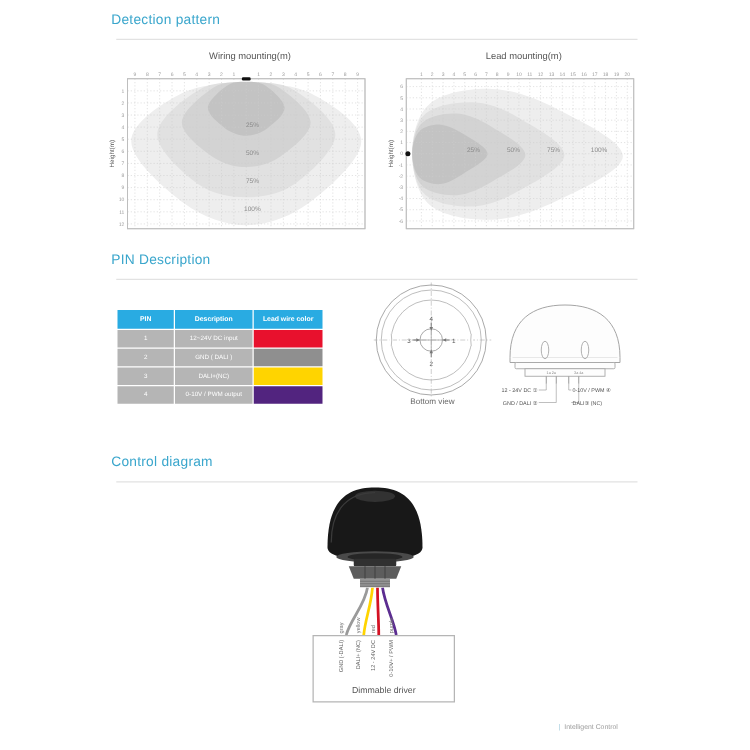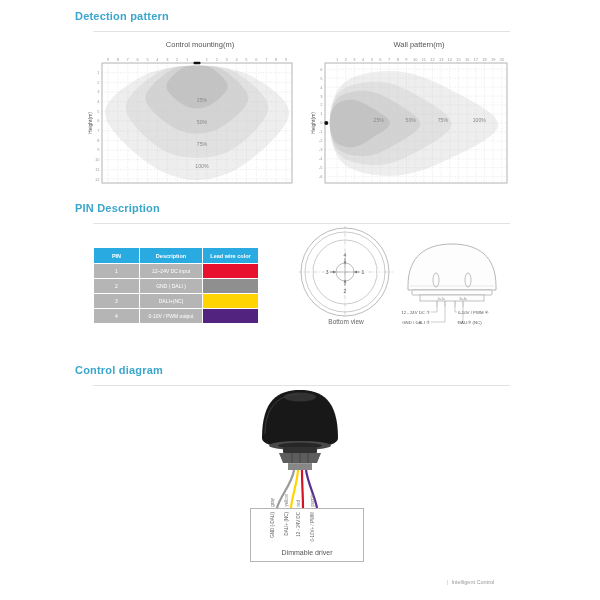--- a/index.html
+++ b/index.html
@@ -1,18 +1,18 @@
 <!DOCTYPE html>
 <html><head>
 <meta charset="utf-8">
 <style>
   html,body{margin:0;padding:0;background:#fff;}
   .page{position:relative;width:600px;height:600px;background:#fff;overflow:hidden;
         font-family:"Liberation Sans", sans-serif;}
-  .sec-title{position:absolute;left:75px;font-size:11px;font-weight:700;color:#3aa6cc;letter-spacing:.2px;}
+  .sec-title{position:absolute;left:89px;font-size:11px;font-weight:400;color:#3aa6cc;letter-spacing:.2px;}
   .rule{position:absolute;left:93px;width:417px;height:1px;background:#e2e2e2;}
   .chart{position:absolute;}
   .chart-title{font-size:7.5px;color:#555;text-align:center;padding-left:14px;height:12px;}
   .abs{position:absolute;}
   .pin-table{position:absolute;left:93px;top:247px;border-collapse:separate;border-spacing:1px;table-layout:fixed;}
   .pin-table th{background:#29abe2;color:#fff;font-size:5.5px;font-weight:700;height:15px;text-align:center;padding:0 1px;}
   .pin-table td{background:#b5b5b5;color:#fff;font-size:5px;height:14px;text-align:center;padding:0 1px;}
   .pin-table .c1{width:45px;}.pin-table .c2{width:62px;}.pin-table .c3{width:55px;}
   .caption{position:absolute;font-size:6.5px;color:#666;text-align:center;}
   .vlabel{position:absolute;writing-mode:vertical-rl;transform:rotate(180deg);font-size:4.5px;line-height:1.2;color:#777;white-space:nowrap;}
@@ -24,21 +24,21 @@
 </style>
 </head>
 <body>
 
 <div class="page">
 
   <div class="sec-title" style="top:10px">Detection pattern</div>
   <div class="rule" style="top:31px"></div>
 
   <div class="chart" style="left:87px;top:40px;width:212px">
-    <div class="chart-title">Control mounting(m)</div>
+    <div class="chart-title">Wiring mounting(m)</div>
     <svg id="chart0" width="212" height="136">
         <rect x="15" y="11" width="190" height="120" fill="#ffffff" stroke="#bdbdbd" stroke-width="0.7"></rect>
         <path d="M18.0,61.3C17.6,46.6 43.2,30.4 58.5,22.6C73.9,14.9 92.8,14.9 110.0,14.9C127.2,14.9 146.1,14.9 161.5,22.6C176.8,30.4 202.4,46.6 202.0,61.3C201.7,76.0 174.8,99.5 159.5,110.7C144.1,121.8 126.5,128.1 110.0,128.1C93.5,128.1 75.9,121.8 60.5,110.7C45.2,99.5 18.3,76.0 18.0,61.3Z" fill="#eeeeee"></path>
         <path d="M38.8,55.5C38.9,42.9 60.5,26.6 72.4,19.7C84.3,12.9 97.5,14.4 110.0,14.4C122.5,14.4 135.7,12.9 147.6,19.7C159.5,26.6 181.1,42.9 181.3,55.5C181.4,68.1 160.5,86.8 148.6,95.2C136.7,103.6 122.9,105.8 110.0,105.8C97.1,105.8 83.3,103.6 71.4,95.2C59.5,86.8 38.6,68.1 38.8,55.5Z" fill="#e1e1e1"></path>
         <path d="M58.5,45.8C58.9,36.6 75.7,23.1 84.3,17.8C92.8,12.5 101.4,13.9 110.0,13.9C118.6,13.9 127.2,12.5 135.7,17.8C144.3,23.1 161.1,36.6 161.5,45.8C161.8,55.0 146.3,67.0 137.7,72.9C129.1,78.9 119.2,81.6 110.0,81.6C100.8,81.6 90.9,78.9 82.3,72.9C73.7,67.0 58.2,55.0 58.5,45.8Z" fill="#d3d3d3"></path>
         <path d="M79.3,34.2C79.5,28.6 89.1,20.3 94.2,16.8C99.3,13.3 104.7,13.4 110.0,13.4C115.3,13.4 120.7,13.3 125.8,16.8C130.9,20.3 140.5,28.6 140.7,34.2C140.8,39.9 131.9,47.0 126.8,50.7C121.7,54.4 115.6,56.5 110.0,56.5C104.4,56.5 98.3,54.4 93.2,50.7C88.1,47.0 79.2,39.9 79.3,34.2Z" fill="#c3c3c3"></path>
         <line x1="20.937499999999996" y1="11" x2="20.937499999999996" y2="131" stroke="#cdcdcd" stroke-width="0.45" stroke-dasharray="1,1.6"></line>
         <line x1="30.83333333333333" y1="11" x2="30.83333333333333" y2="131" stroke="#cdcdcd" stroke-width="0.45" stroke-dasharray="1,1.6"></line>
         <line x1="40.729166666666664" y1="11" x2="40.729166666666664" y2="131" stroke="#cdcdcd" stroke-width="0.45" stroke-dasharray="1,1.6"></line>
         <line x1="50.625" y1="11" x2="50.625" y2="131" stroke="#cdcdcd" stroke-width="0.45" stroke-dasharray="1,1.6"></line>
@@ -103,21 +103,21 @@
         <text x="12.5" y="99.49677419354839" text-anchor="end" font-size="4" fill="#999">9</text>
         <text x="12.5" y="109.1741935483871" text-anchor="end" font-size="4" fill="#999">10</text>
         <text x="12.5" y="118.85161290322581" text-anchor="end" font-size="4" fill="#999">11</text>
         <text x="12.5" y="128.52903225806452" text-anchor="end" font-size="4" fill="#999">12</text>
         <text x="4.5" y="71" text-anchor="middle" font-size="5" fill="#555" transform="rotate(-90 4.5 71)">Height(m)</text>
         <rect x="106.5" y="9.7" width="7" height="2.6" rx="1" fill="#111"></rect>
       </svg>
   </div>
 
   <div class="chart" style="left:310px;top:40px;width:204px">
-    <div class="chart-title">Wall pattern(m)</div>
+    <div class="chart-title">Lead mounting(m)</div>
     <svg id="chart1" width="204" height="136">
         <rect x="15" y="11" width="182" height="120" fill="#ffffff" stroke="#bdbdbd" stroke-width="0.7"></rect>
         <path d="M19.8,71.0C19.8,84.6 23.4,103.4 34.1,112.2C44.7,121.0 66.6,124.4 83.5,123.8C100.4,123.2 118.0,117.1 135.5,108.6C152.9,100.1 188.3,85.0 188.3,72.8C188.3,60.6 152.9,44.1 135.5,35.2C118.0,26.2 100.4,19.8 83.5,19.1C66.6,18.3 44.7,22.0 34.1,30.7C23.4,39.4 19.8,57.4 19.8,71.0Z" fill="#eeeeee"></path>
         <path d="M19.8,71.0C19.8,81.9 22.4,97.1 30.6,104.1C38.8,111.1 56.3,113.7 68.7,113.1C81.2,112.5 93.0,107.4 105.1,100.6C117.3,93.7 141.5,81.6 141.5,71.9C141.5,62.2 117.3,49.4 105.1,42.3C93.0,35.3 81.2,30.4 68.7,29.8C56.3,29.2 38.8,31.9 30.6,38.8C22.4,45.6 19.8,60.1 19.8,71.0Z" fill="#e1e1e1"></path>
         <path d="M19.8,71.0C19.8,79.5 22.0,91.4 28.0,97.0C34.0,102.5 46.5,104.7 55.7,104.1C65.0,103.5 74.4,98.8 83.5,93.4C92.6,88.0 110.3,79.2 110.3,71.9C110.3,64.6 92.6,55.0 83.5,49.5C74.4,44.0 65.0,39.4 55.7,38.8C46.5,38.2 34.0,40.6 28.0,45.9C22.0,51.3 19.8,62.5 19.8,71.0Z" fill="#d3d3d3"></path>
         <path d="M19.8,71.0C19.8,77.1 21.6,85.8 25.4,89.8C29.2,93.8 36.7,95.8 42.7,95.2C48.8,94.6 55.6,90.3 61.8,86.2C68.0,82.2 80.0,76.1 80.0,71.0C80.0,65.9 68.0,59.7 61.8,55.8C55.6,51.9 48.8,48.2 42.7,47.7C36.7,47.3 29.2,49.2 25.4,53.1C21.6,57.0 19.8,64.9 19.8,71.0Z" fill="#c3c3c3"></path>
         <line x1="27.133333333333333" y1="11" x2="27.133333333333333" y2="131" stroke="#cdcdcd" stroke-width="0.45" stroke-dasharray="1,1.6"></line>
         <line x1="35.8" y1="11" x2="35.8" y2="131" stroke="#cdcdcd" stroke-width="0.45" stroke-dasharray="1,1.6"></line>
         <line x1="44.46666666666667" y1="11" x2="44.46666666666667" y2="131" stroke="#cdcdcd" stroke-width="0.45" stroke-dasharray="1,1.6"></line>
         <line x1="53.13333333333333" y1="11" x2="53.13333333333333" y2="131" stroke="#cdcdcd" stroke-width="0.45" stroke-dasharray="1,1.6"></line>

